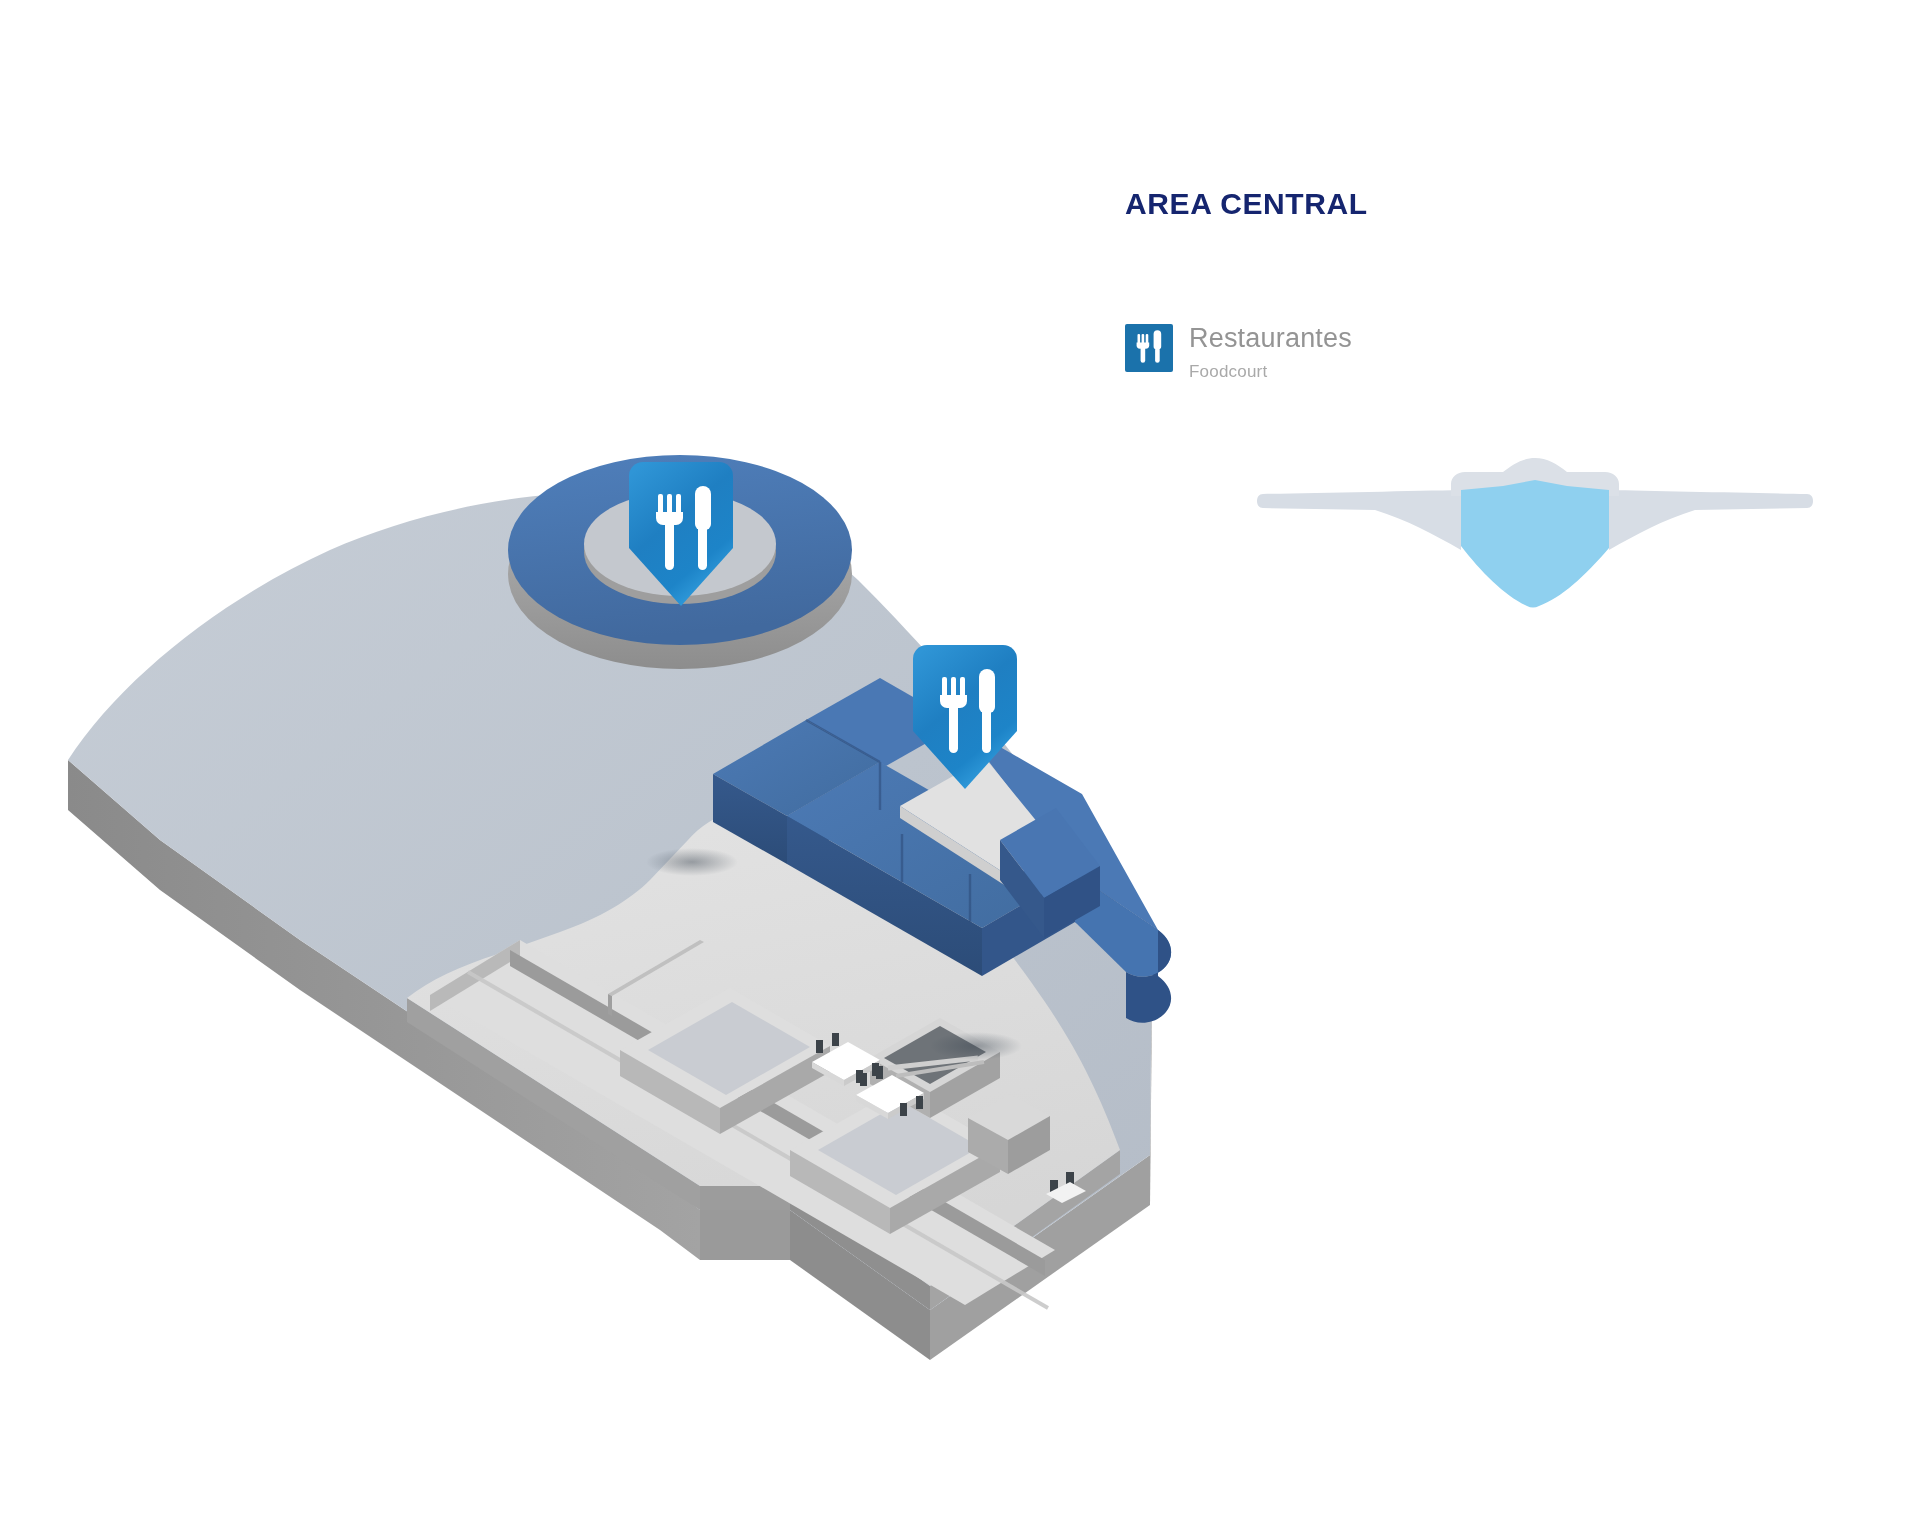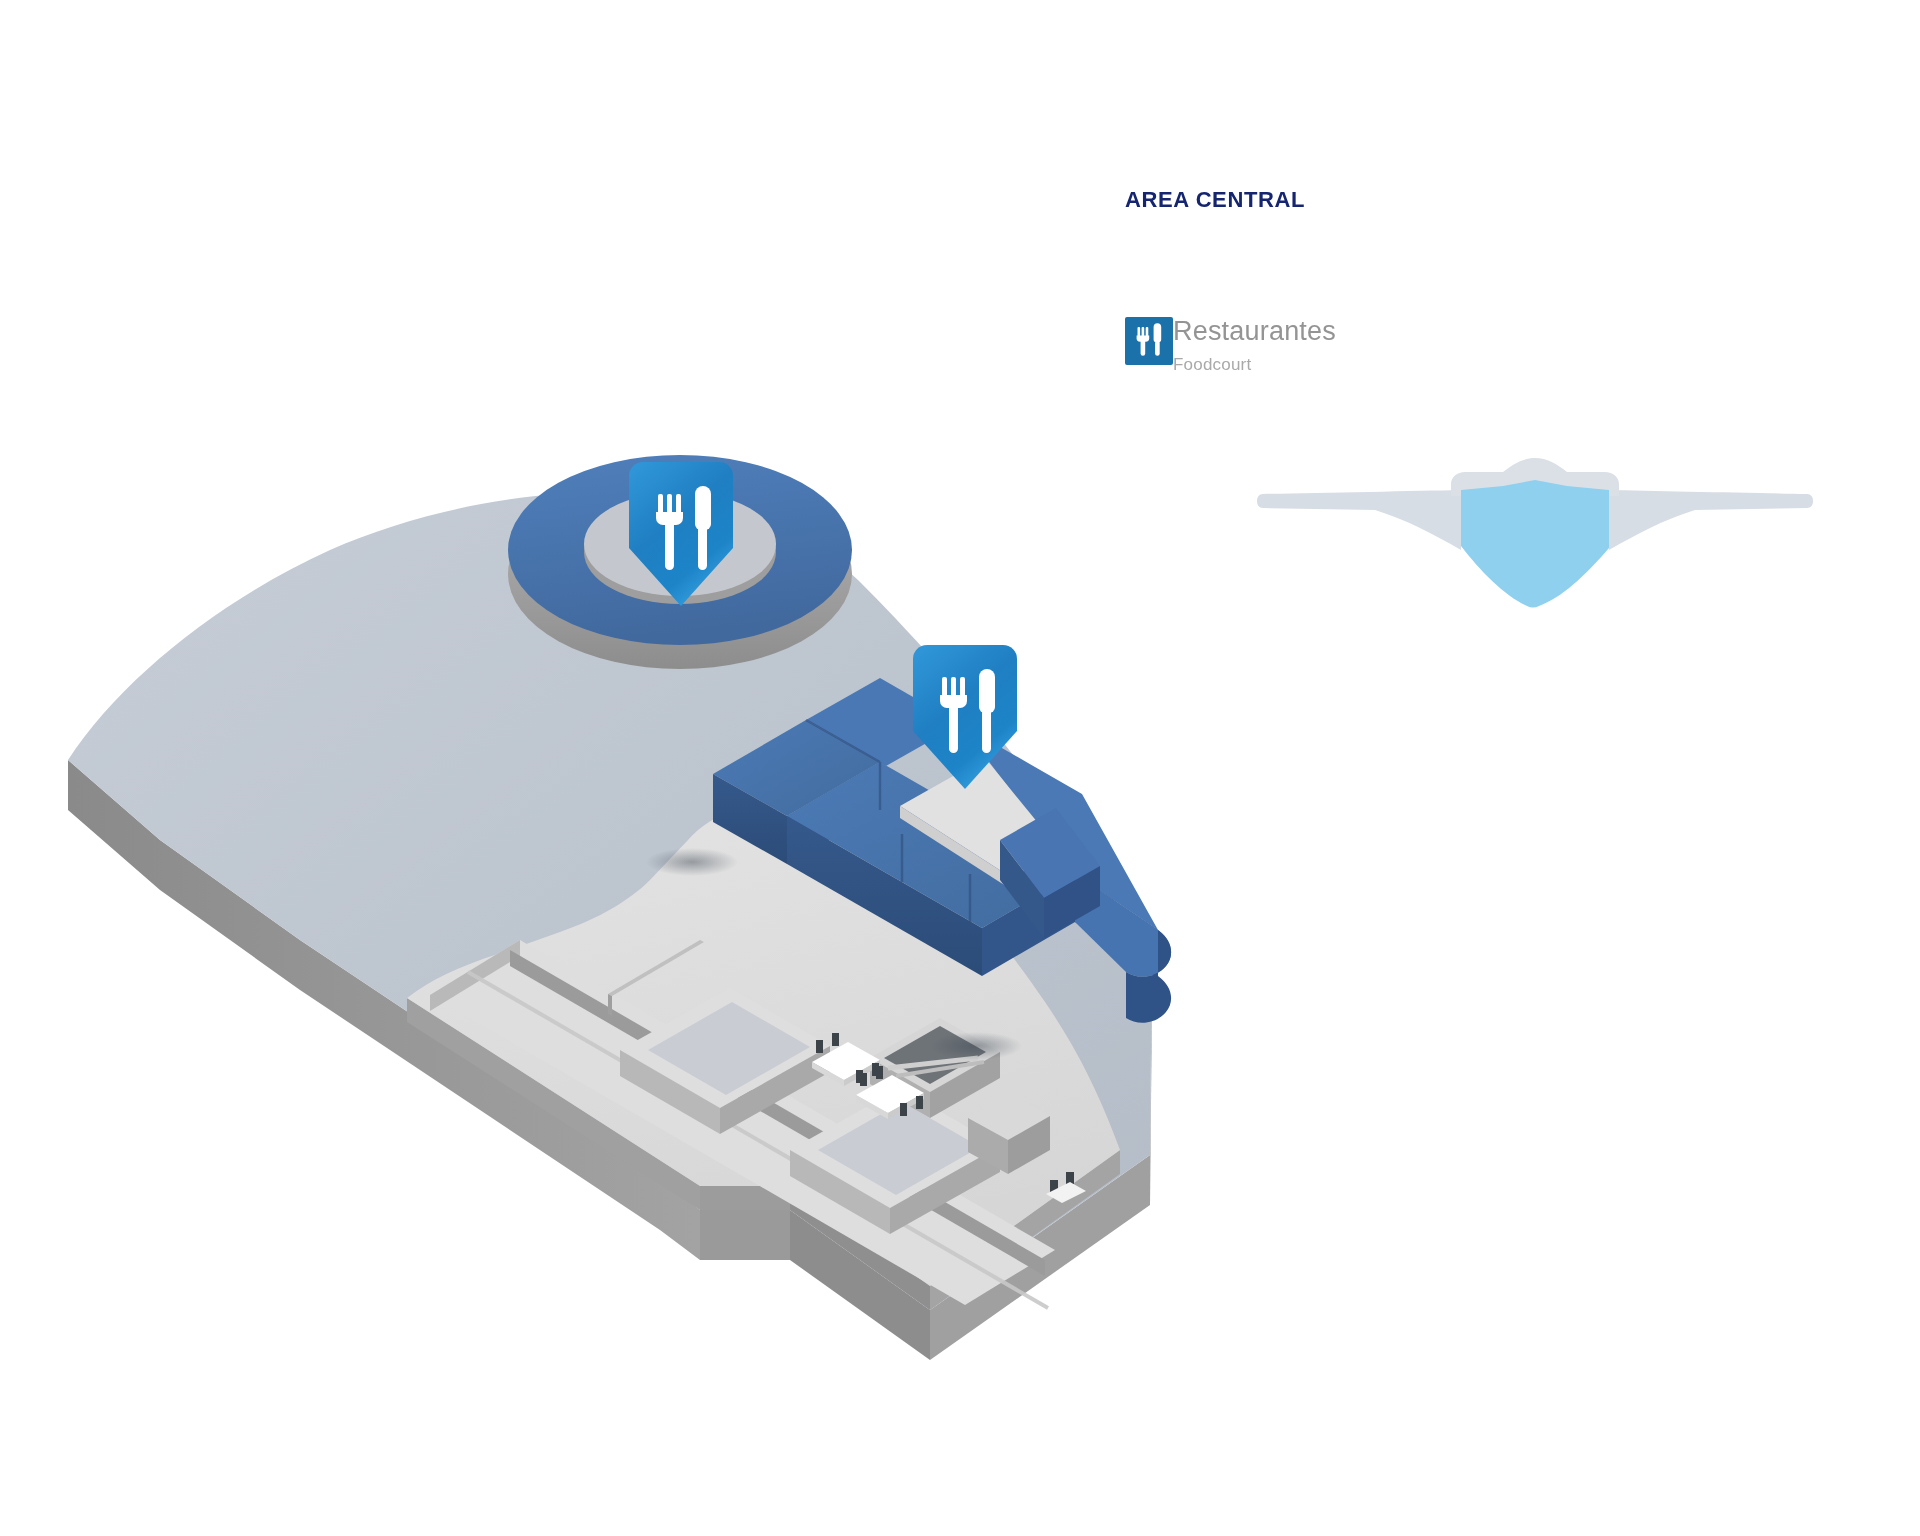--- a/index.html
+++ b/index.html
@@ -29,34 +29,35 @@
     margin: 0;
     font-size: 42px;
     font-weight: bold;
     letter-spacing: 3.2px;
     color: #15256f;
     line-height: 1.06;
     white-space: nowrap;
   }
   #map-subtitle {
     margin: 8px 0 0 0;
-    font-size: 22px;
+    font-size: 30px;
     font-weight: bold;
     letter-spacing: 0.6px;
     color: #15256f;
     line-height: 1.05;
   }
 
   
   #legend {
     position: absolute;
     left: 1125px;
-    top: 317px;
+    top: 324px;
     display: flex;
     align-items: flex-start;
+    gap: 16px;
     justify-content: space-between;
   }
   #legend-icon-box {
     width: 48px;
     height: 48px;
     background: #1b72ab;
     border-radius: 2px;
     flex: 0 0 auto;
     position: relative;
   }

